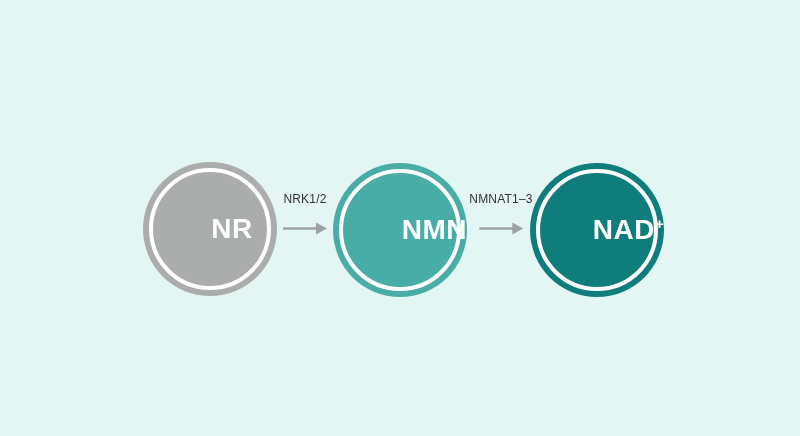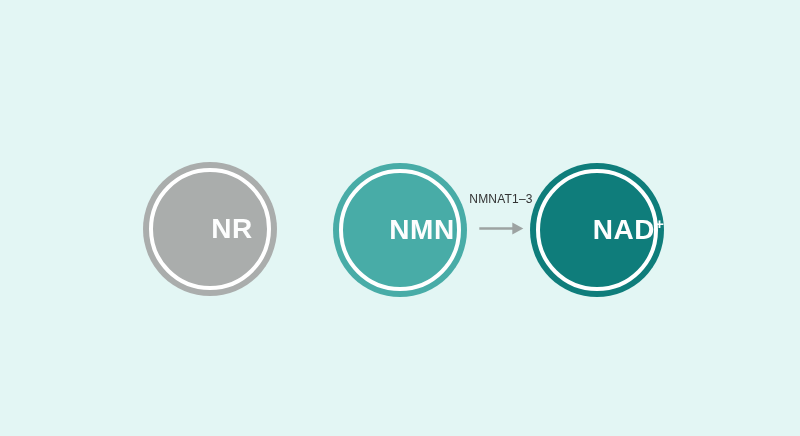--- a/index.html
+++ b/index.html
@@ -72,22 +72,29 @@
 </style>
 </head>
 <body>
 
 <div id="canvas" style="background-color: rgb(227, 246, 244);">
 
   <div class="node" id="node-nr" style="background-color: rgb(170, 173, 172);">
     <span class="node-label">NR</span>
   </div>
 
+  <div class="reaction" id="reaction-1">
+    <span class="enzyme-label" style="color: rgb(51, 51, 51);">NRK1/2</span>
+    <svg class="arrow-svg" width="46" height="15" viewBox="0 0 46 15">
+      <line x1="1" y1="7.5" x2="36" y2="7.5" stroke-width="2.6" style="stroke: rgb(157, 163, 162);"></line>
+      <polygon points="34,1.5 45,7.5 34,13.5" style="fill: rgb(157, 163, 162);"></polygon>
+    </svg>
+  </div>
 
-  <div class="node" id="node-nmn" style="background-color: rgb(72, 172, 167);">
+  <div class="node" id="node-nmn" style="background-color: rgb(72, 172, 167); justify-content: flex-end;">
     <span class="node-label">NMN</span>
   </div>
 
   <div class="reaction" id="reaction-2">
     <span class="enzyme-label" style="color: rgb(51, 51, 51);">NMNAT1–3</span>
     <svg class="arrow-svg" width="46" height="15" viewBox="0 0 46 15">
       <line x1="1" y1="7.5" x2="36" y2="7.5" stroke-width="2.6" style="stroke: rgb(157, 163, 162);"></line>
       <polygon points="34,1.5 45,7.5 34,13.5" style="fill: rgb(157, 163, 162);"></polygon>
     </svg>
   </div>

